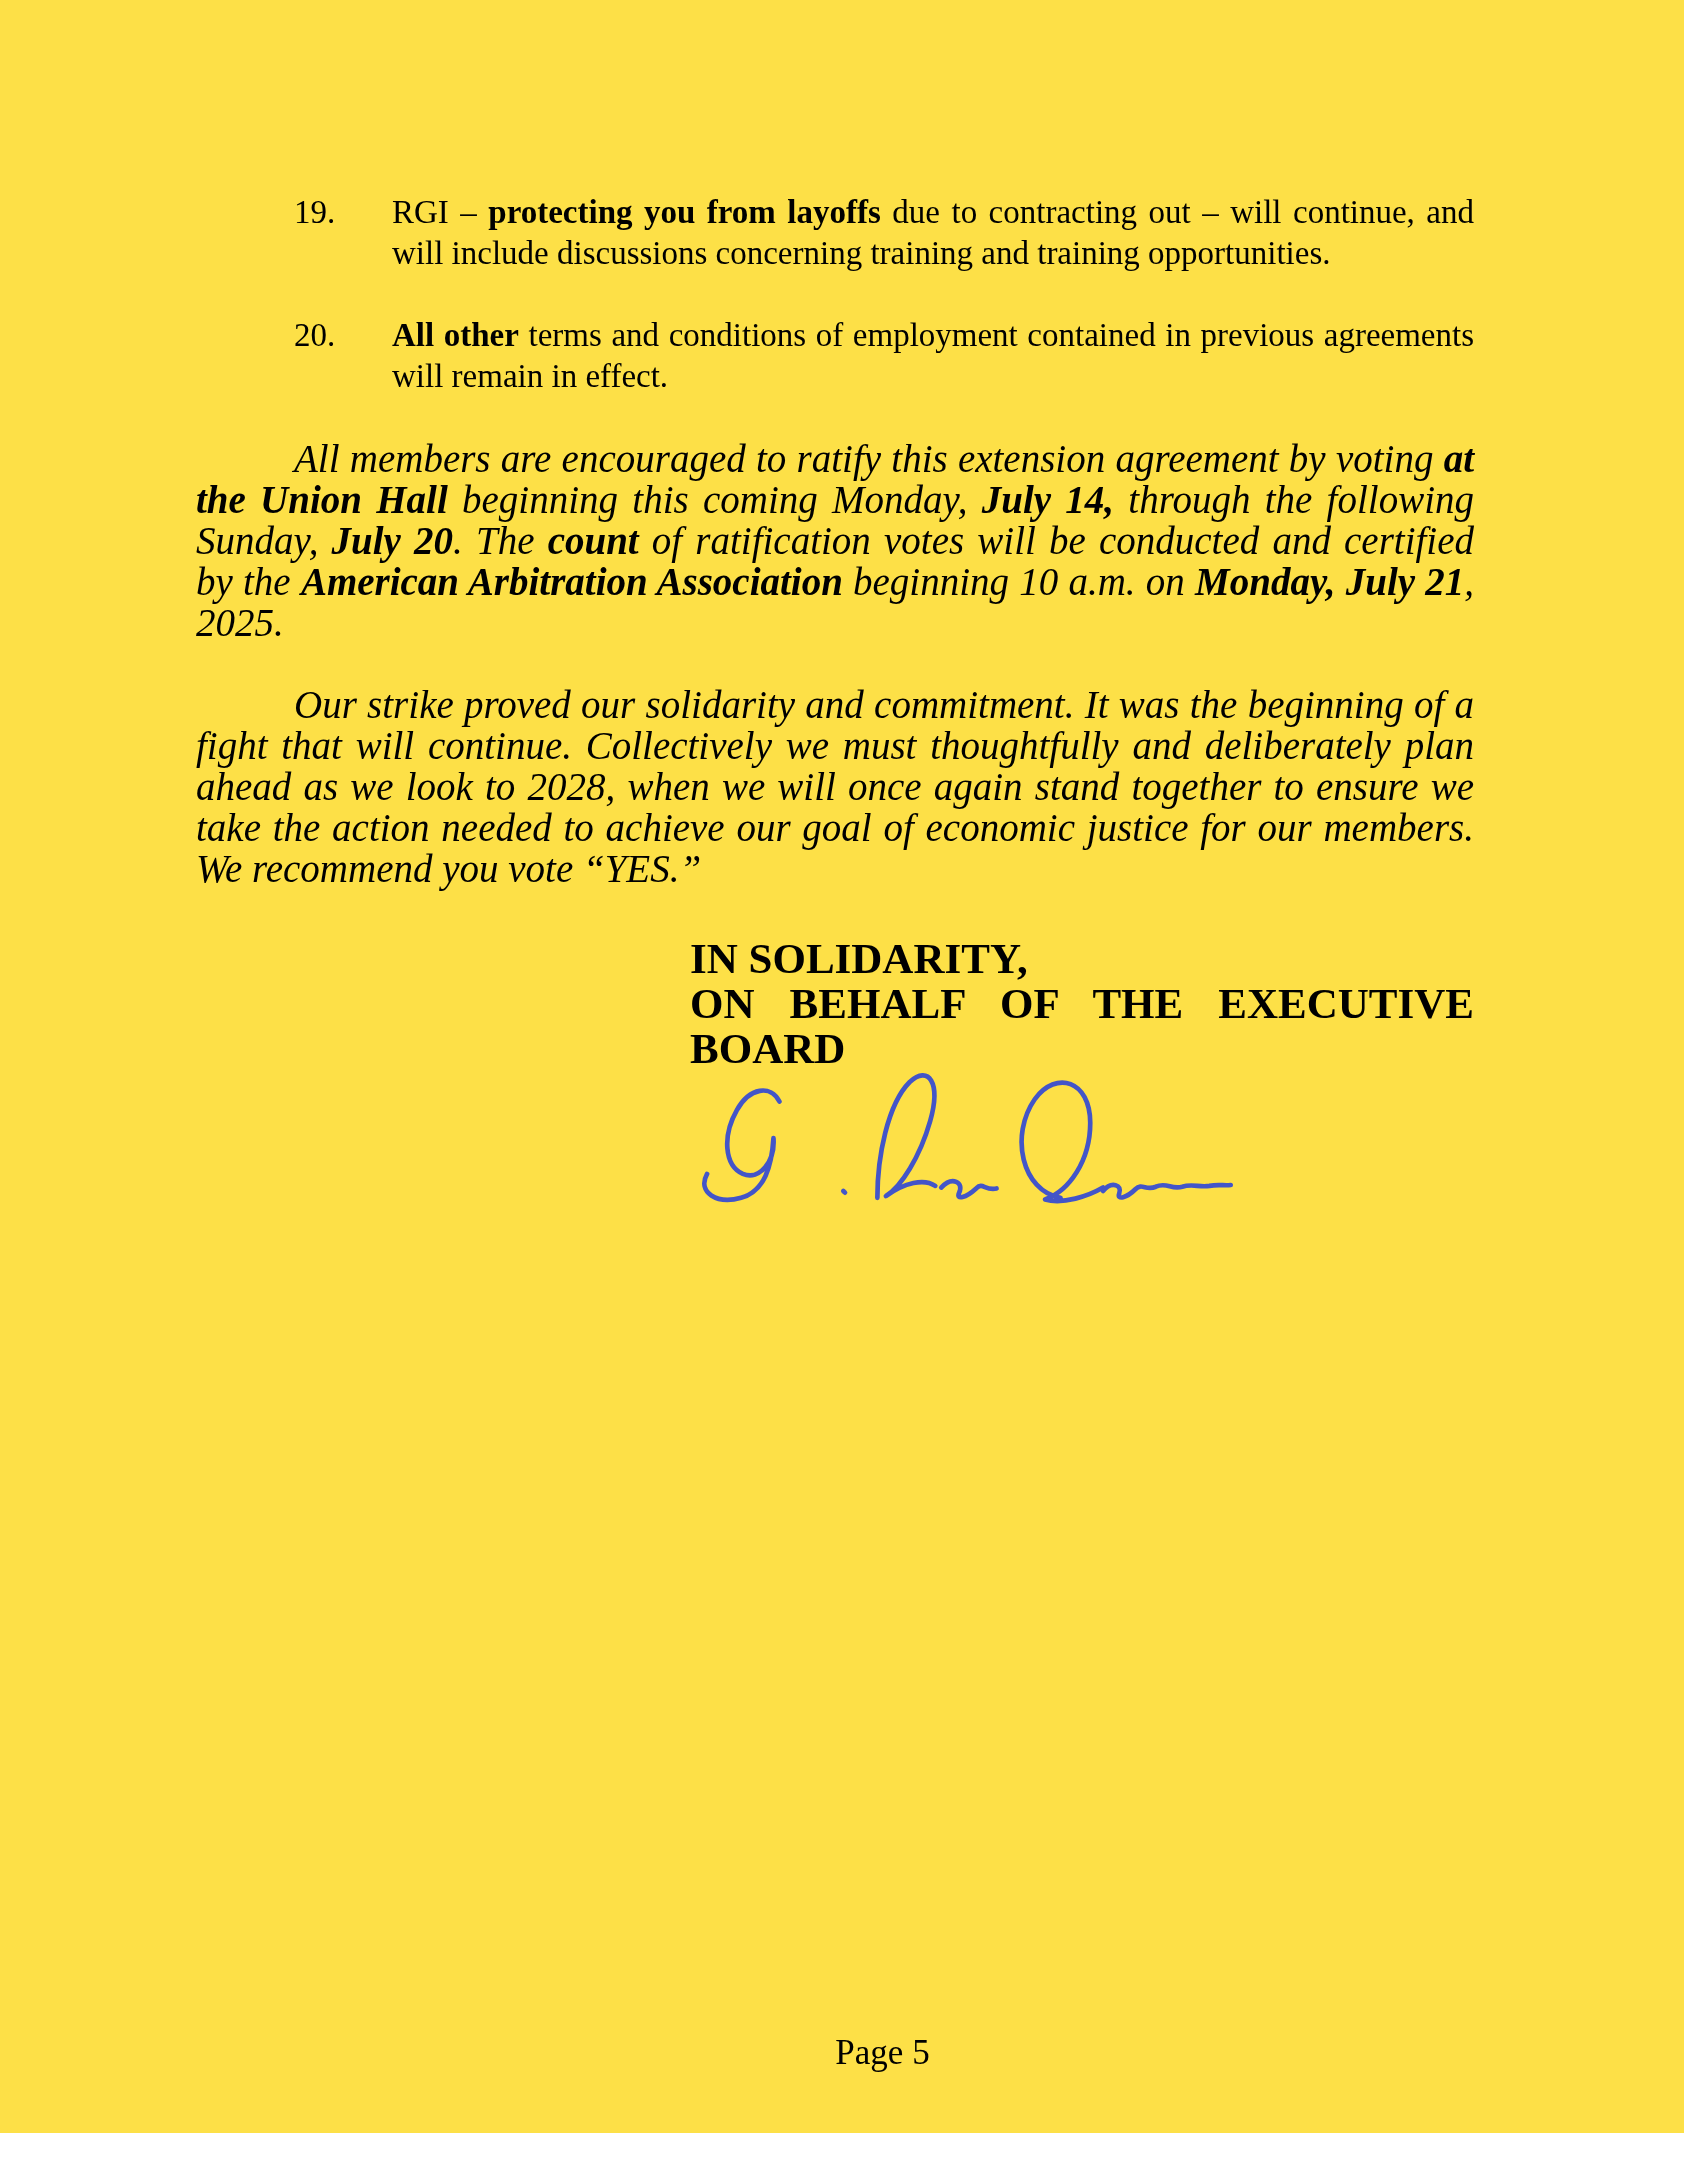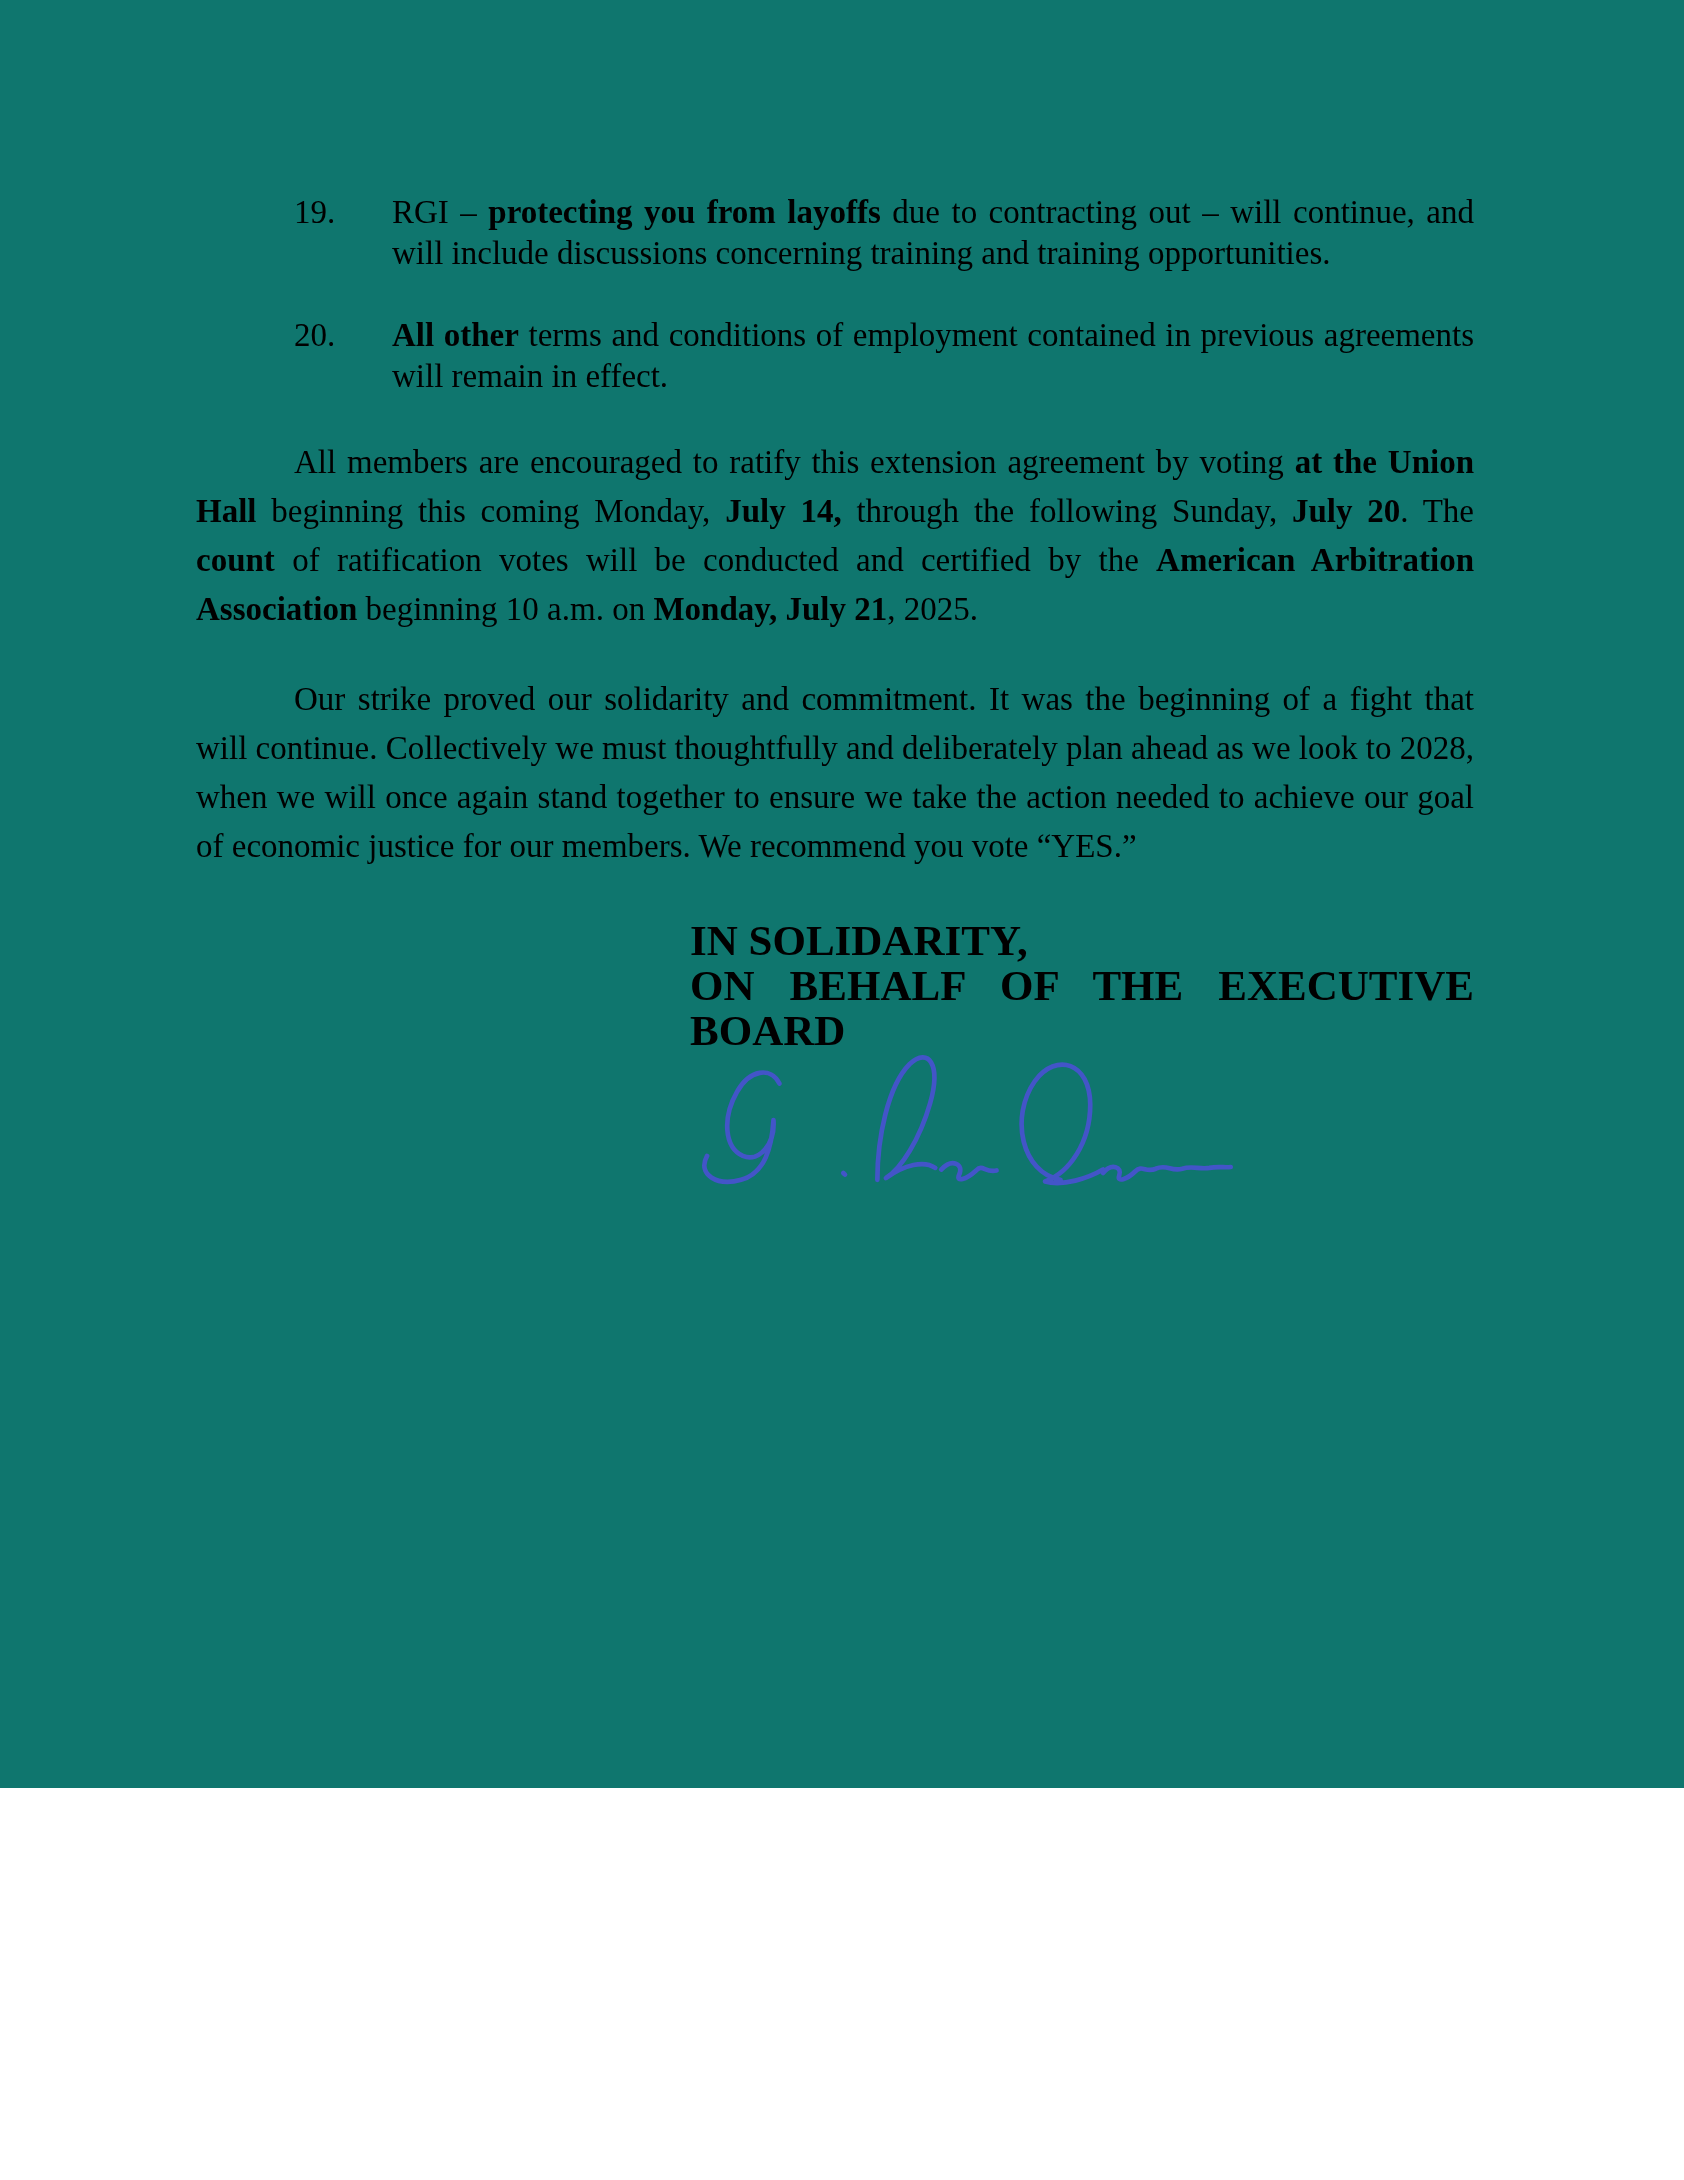--- a/index.html
+++ b/index.html
@@ -1,19 +1,19 @@
 <!DOCTYPE html>
 <html style="font-size:13.6px"><head>
 <meta charset="utf-8">
 <style>
   html,body{margin:0;padding:0;background:#ffffff;}
   .page{
     position:relative;
-    width:1685px;height:1788px;
-    background:#0f766e;
+    width:1685px;height:2133px;
+    background:#fde047;
     font-family:"Liberation Serif", serif;
     color:#000000;
     overflow:hidden;
   }
   .content{
     position:absolute;
     left:196px;top:192px;
     width:1278px;
   }
   .list-item{
@@ -24,24 +24,25 @@
   .list-item .num{
     flex:none;
     width:98px;
     margin-left:98px;
   }
   .list-item .itext{
     flex:1;
     text-align:justify;
   }
   .para{
-    font-size:33px;line-height:49px;
+    font-size:39px;line-height:41px;
     text-align:justify;
     text-indent:98px;
     margin:0 0 41px 0;
+    font-style:italic;
   }
   .closing{
     margin:47px 0 0 494px;
     font-weight:bold;
     font-size:43px;line-height:45px;
   }
   .closing .behalf{
     text-align:justify;
     text-align-last:justify;
   }

